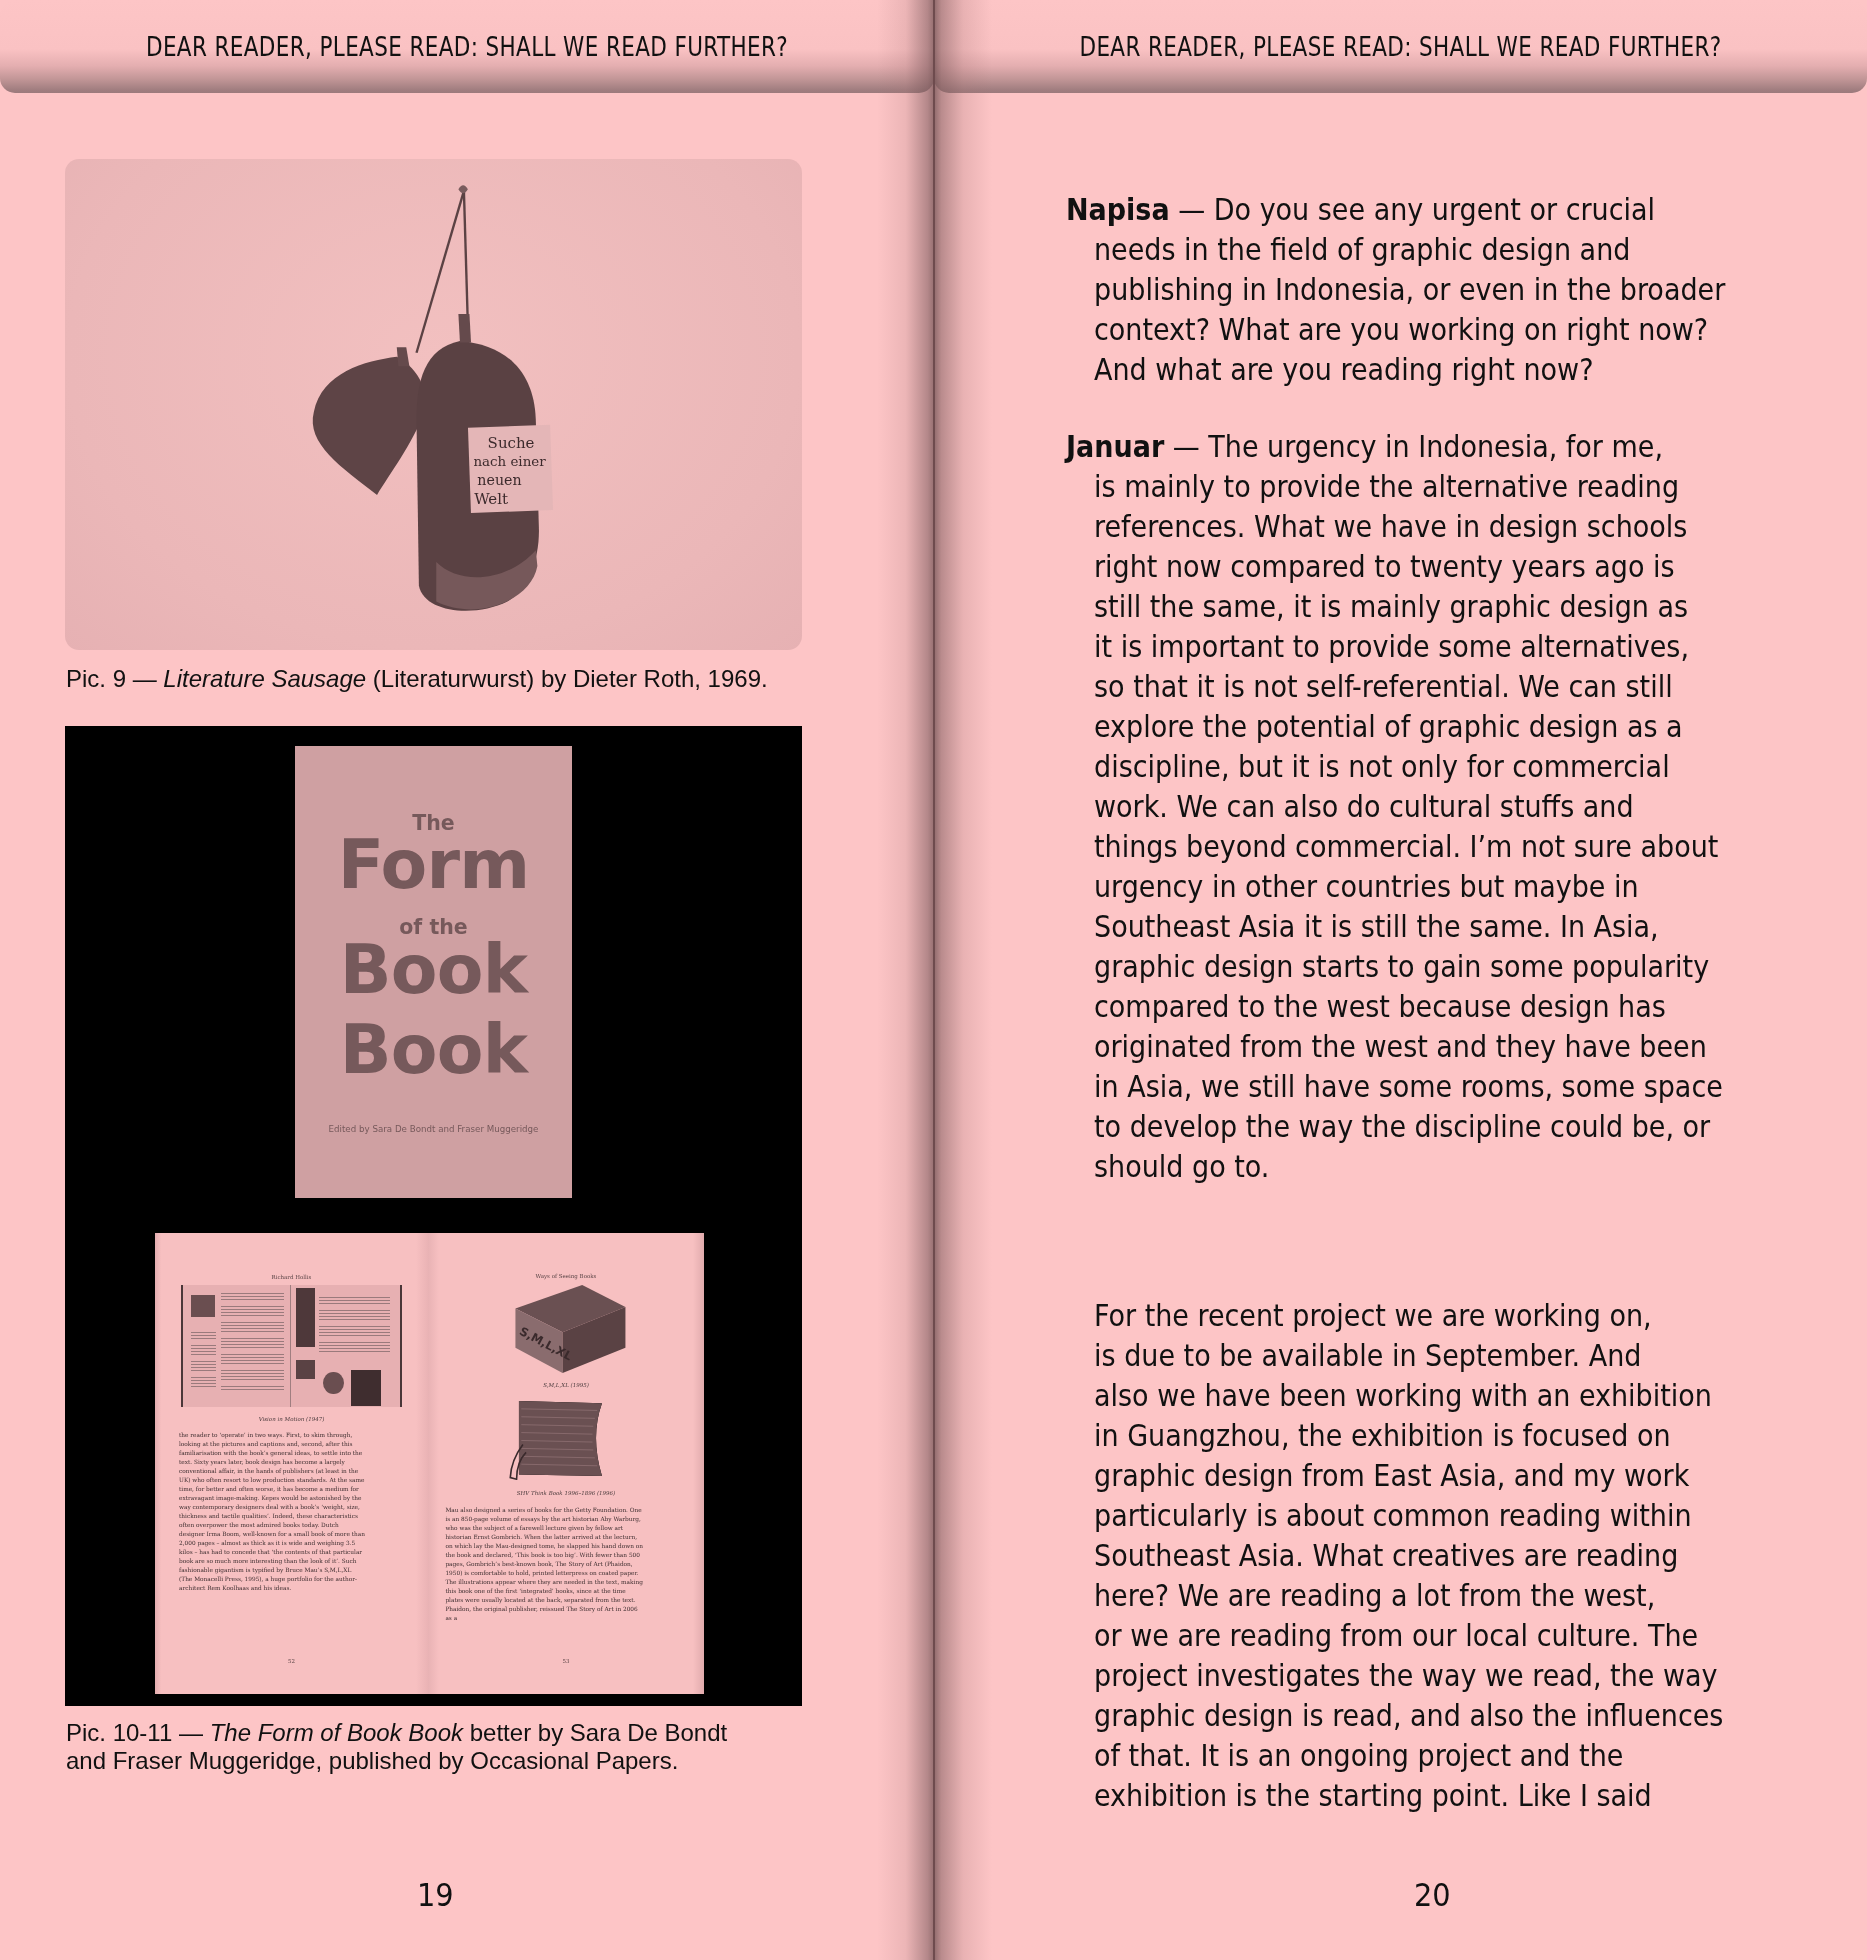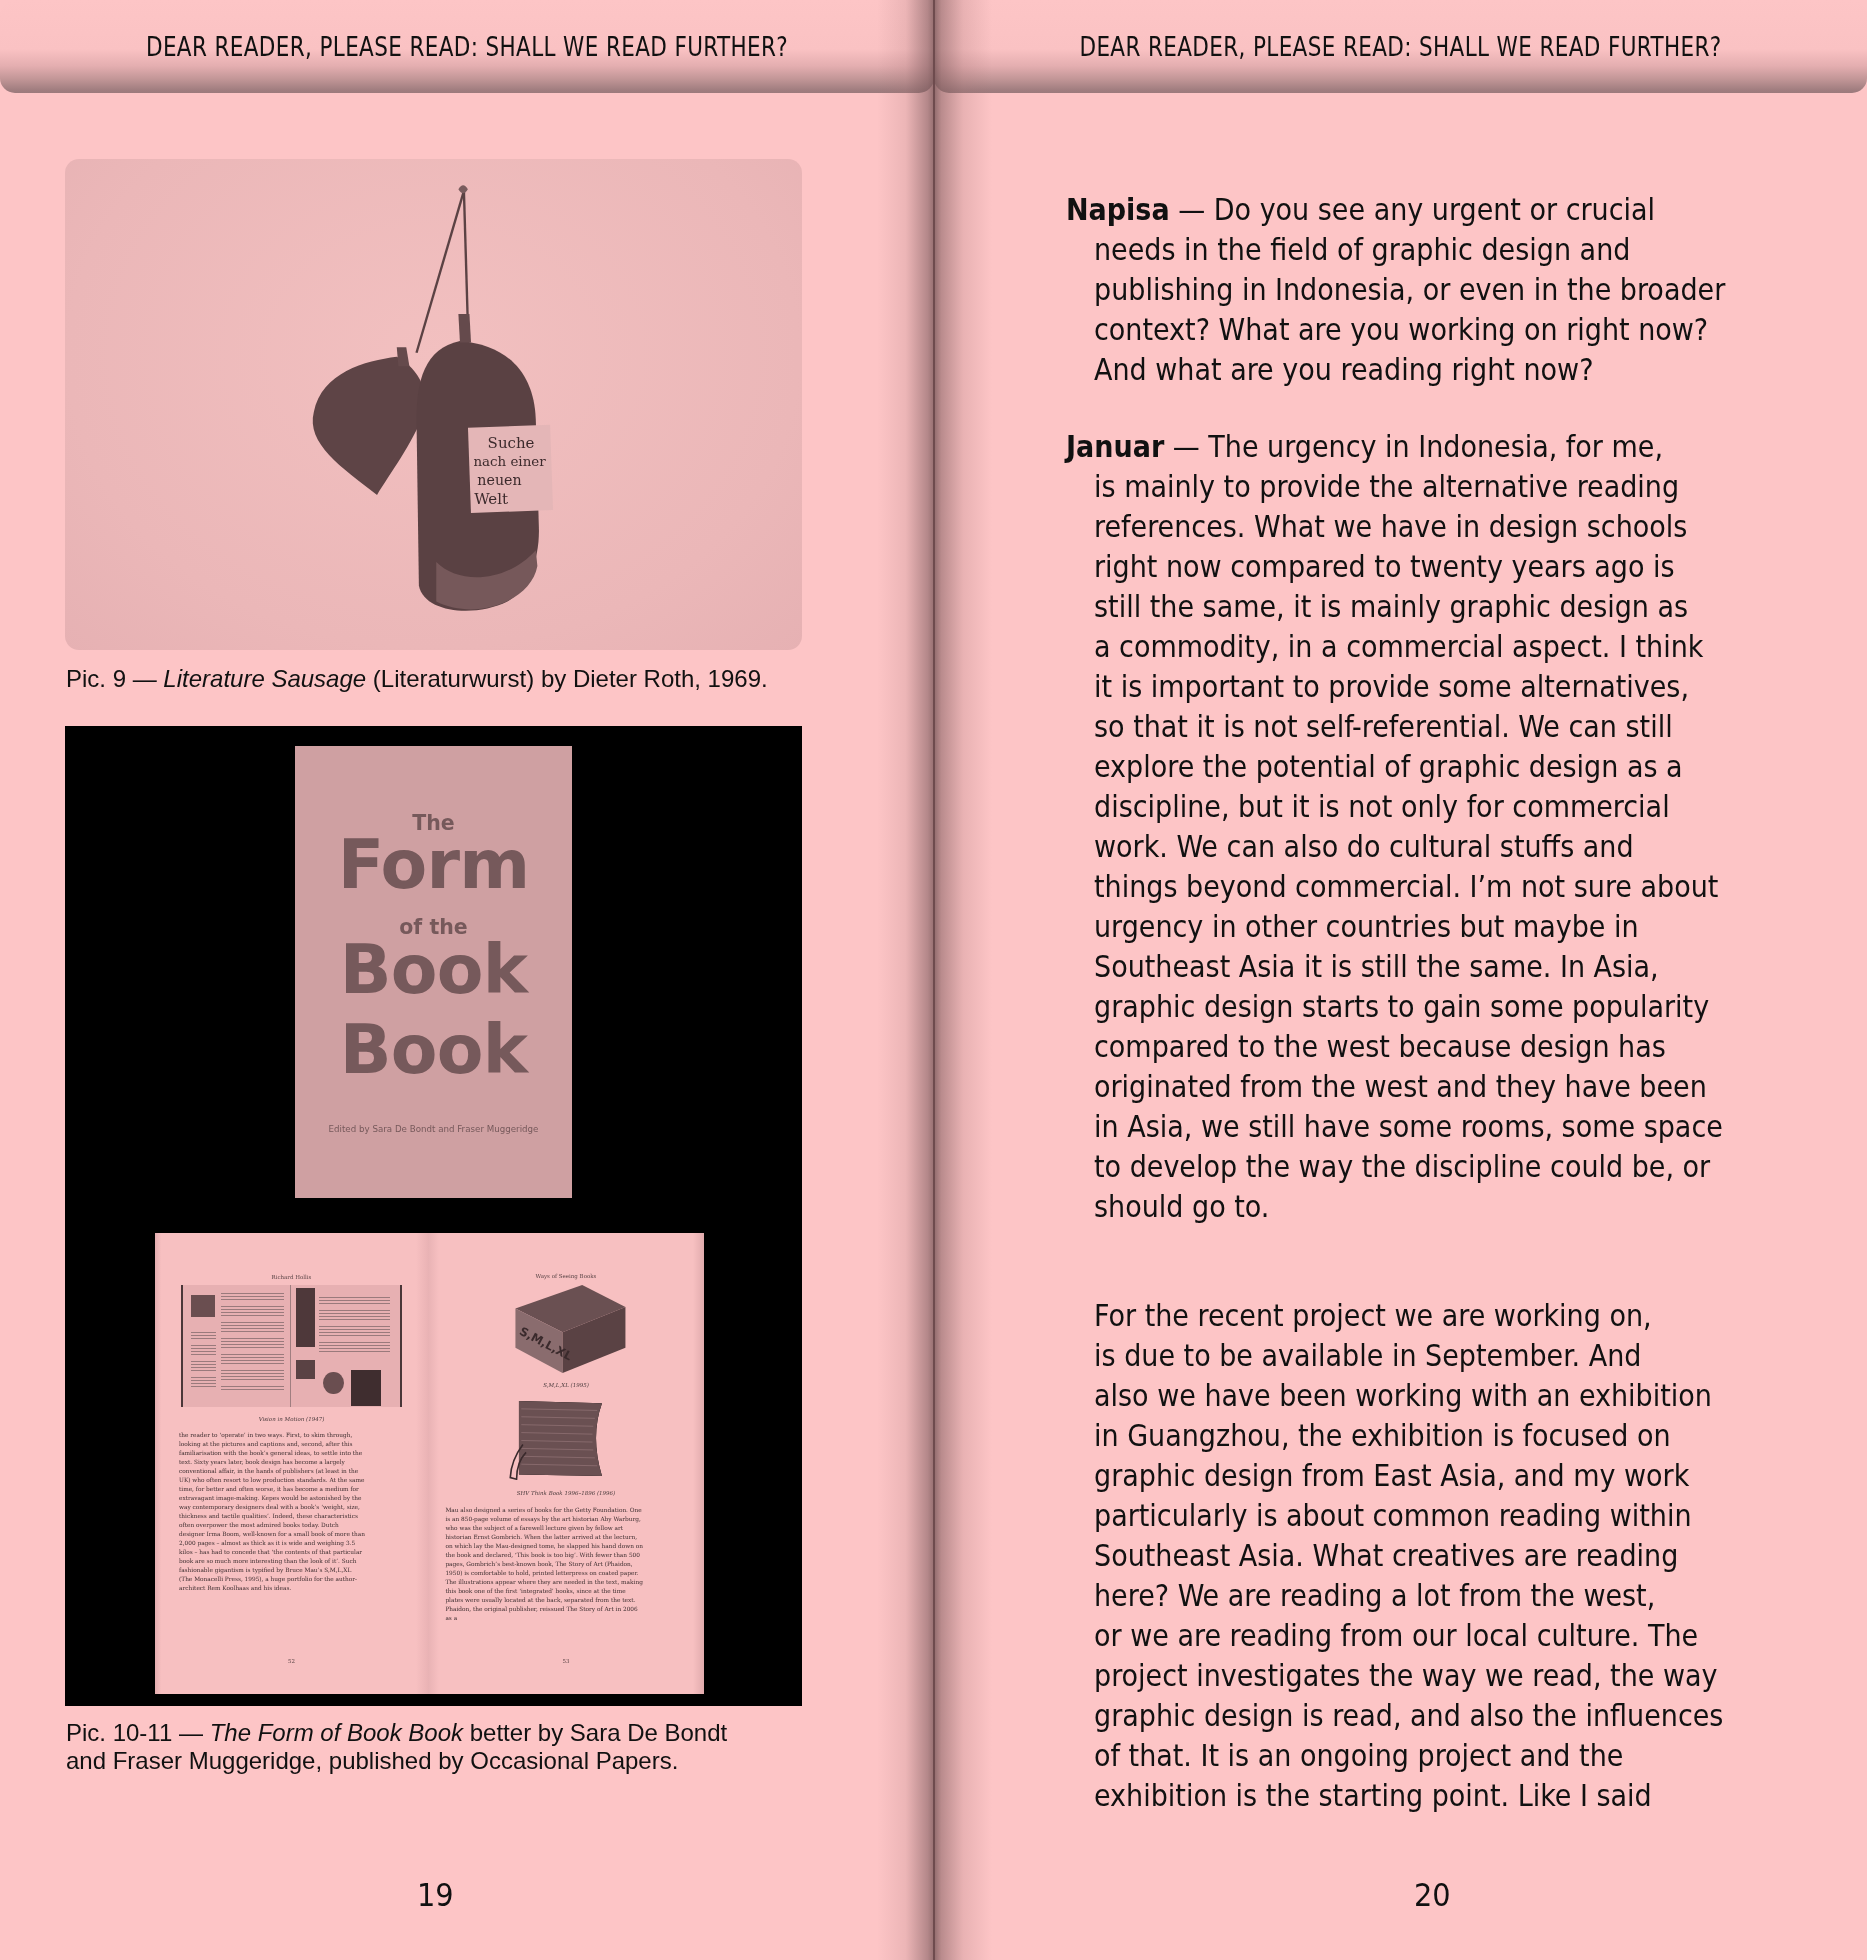--- a/index.html
+++ b/index.html
@@ -207,21 +207,20 @@
     <span class="line">context? What are you working on right now?</span>
     <span class="line">And what are you reading right now?</span>
   </div>
 
   <div class="dialogue" style="top:391px;">
     <span class="line first"><span class="speaker">Januar</span><span> — </span><span>The urgency in Indonesia, for me,</span></span>
     <span class="line">is mainly to provide the alternative reading</span>
     <span class="line">references. What we have in design schools</span>
     <span class="line">right now compared to twenty years ago is</span>
     <span class="line">still the same, it is mainly graphic design as</span>
-    <span class="line">a commodity, in a commercial aspect. I think</span>
     <span class="line">it is important to provide some alternatives,</span>
     <span class="line">so that it is not self-referential. We can still</span>
     <span class="line">explore the potential of graphic design as a</span>
     <span class="line">discipline, but it is not only for commercial</span>
     <span class="line">work. We can also do cultural stuffs and</span>
     <span class="line">things beyond commercial. I’m not sure about</span>
     <span class="line">urgency in other countries but maybe in</span>
     <span class="line">Southeast Asia it is still the same. In Asia,</span>
     <span class="line">graphic design starts to gain some popularity</span>
     <span class="line">compared to the west because design has</span>

